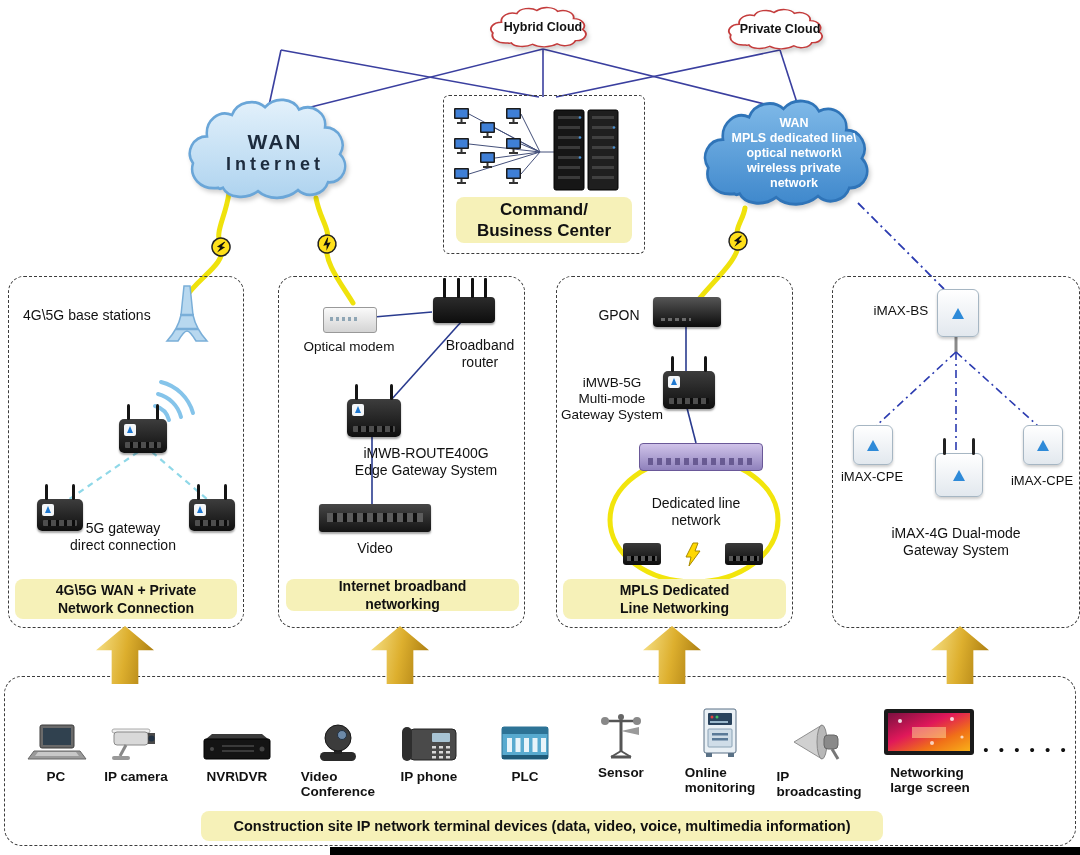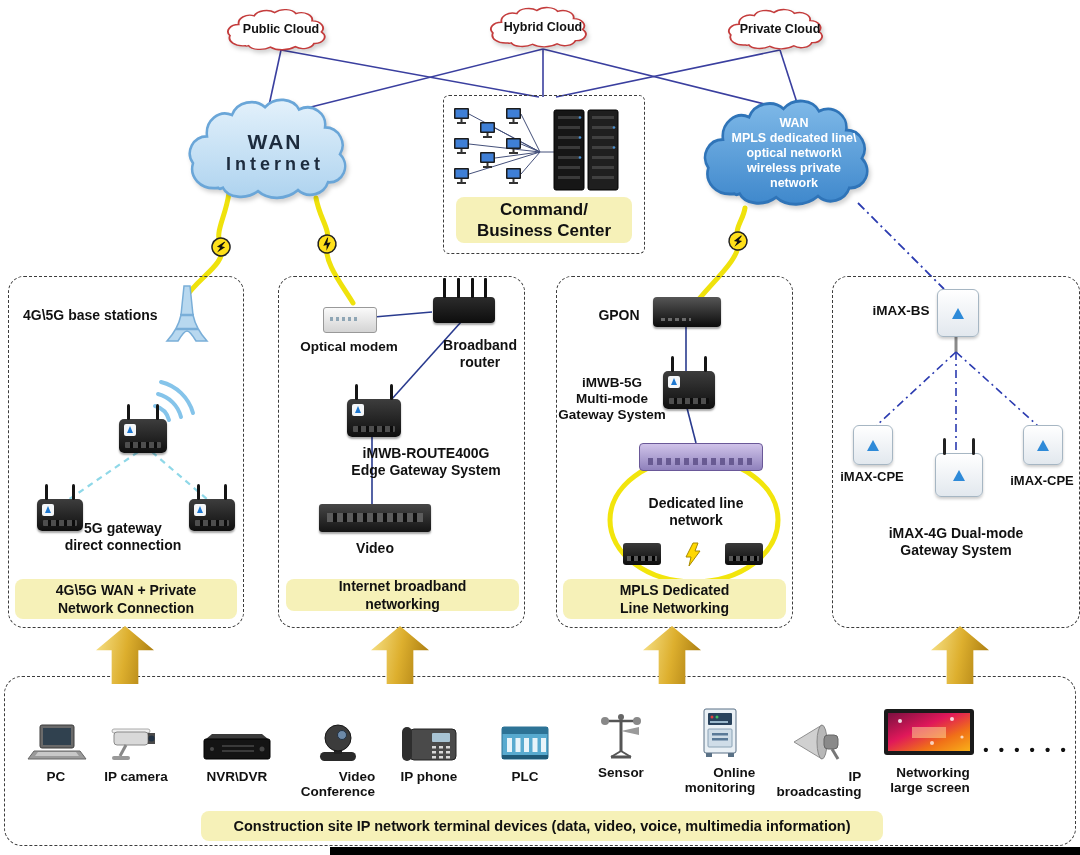--- a/index.html
+++ b/index.html
@@ -18,21 +18,21 @@
   .wan-cloud .ct .w2{font-size:18px;font-weight:600;letter-spacing:4px;color:#1d2c3e;}
   .mpls-cloud .ct{font-size:12.5px;font-weight:700;color:#fff;line-height:15px;padding-bottom:6px;}
 
   
   .dashed-box{position:absolute;border:1.6px dashed #3c3c3c;border-radius:6px;z-index:2;}
   .panel{position:absolute;border:1.6px dashed #3c3c3c;border-radius:16px;z-index:2;}
   .ylabel{position:absolute;background:var(--pale-yellow,#f6f1b8);border-radius:8px;display:flex;
           flex-direction:column;align-items:center;justify-content:center;text-align:center;
           font-weight:700;font-size:14px;line-height:18px;}
   .ylabel span{display:block;}
-  .lbl{position:absolute;font-weight:700;text-align:center;line-height:1.2;font-size:14px;}
+  .lbl{position:absolute;font-weight:400;text-align:center;line-height:1.2;font-size:14px;}
   .lbl span{display:block;}
 
   
   .gw{position:absolute;background:linear-gradient(180deg,#3d3d3d,#0f0f0f);border-radius:5px;
       box-shadow:0 2px 2px rgba(0,0,0,.35);}
   .gw .ant{position:absolute;width:3px;height:16px;top:-15px;background:#151515;border-radius:1.5px;}
   .gw .ant.l{left:8px;}.gw .ant.r{right:8px;}
   .gw .logo{position:absolute;left:5px;top:5px;width:12px;height:12px;background:#f4f6f8;border-radius:2px;}
   .gw .logo::after{content:"";position:absolute;left:2.5px;top:2px;width:0;height:0;
       border-left:3.5px solid transparent;border-right:3.5px solid transparent;
@@ -68,21 +68,21 @@
   .white-dev .want.l{left:7px;}.white-dev .want.r{right:7px;}
 
   
   .arrow-up{position:absolute;width:58px;height:58px;z-index:3;
       background:linear-gradient(100deg,#f5de82 5%,#ddaf2e 50%,#a87b10 95%);
       clip-path:polygon(50% 0%,100% 42%,73% 42%,73% 100%,27% 100%,27% 42%,0% 42%);}
 
   
   .t-dev{position:absolute;display:flex;flex-direction:column;align-items:center;}
   .t-dev .icon{height:58px;display:flex;align-items:flex-end;justify-content:center;}
-  .t-dev .dlabel{text-align:right;font-weight:700;font-size:13.5px;line-height:15px;margin-top:4px;}
+  .t-dev .dlabel{text-align:left;font-weight:700;font-size:13.5px;line-height:15px;margin-top:4px;}
   .t-dev .dlabel span{display:block;}
   .blackbar{position:absolute;background:#000;z-index:4;}
 </style>
 </head>
 <body>
 
 <div class="canvas">
 
   <svg class="wires" width="1080" height="855" viewBox="0 0 1080 855">
     <defs>
@@ -139,26 +139,20 @@
     <use href="#boltY" transform="translate(693,554)"></use>
 
     <path d="M956 334 L956 353" stroke="#8a8a8a" stroke-width="3"></path>
     <g stroke="var(--dashdot-blue,#2b3bb0)" stroke-width="1.6" stroke-dasharray="8 4 2 4" fill="none">
       <path d="M956 352 L876 426"></path>
         <path d="M956 352 L956 452"></path>
         <path d="M956 352 L1038 426"></path>
     </g>
   </svg>
 
-  <div class="cloud red-cloud" style="left:225px;top:8px;width:112px;height:46px">
-    <svg viewBox="0 0 180 100" preserveAspectRatio="none">
-        <path d="M33 82 C15 84 4 72 8 60 C0 50 8 36 22 36 C20 22 34 12 47 17 C52 5 70 2 80 10 C90 0 108 2 114 12 C128 6 142 16 140 28 C154 28 162 42 155 52 C166 62 158 78 143 77 C139 88 123 92 113 84 C101 93 83 93 73 85 C61 93 43 91 38 82 C36 83 34 83 33 82 Z" fill="#fff" stroke="var(--cloud-red,#c43c3c)" stroke-width="3"></path>
-      </svg>
-    <div class="ct">Public Cloud</div>
-  </div>
   <div class="cloud red-cloud" style="left:488px;top:6px;width:110px;height:45px">
     <svg viewBox="0 0 180 100" preserveAspectRatio="none">
         <path d="M33 82 C15 84 4 72 8 60 C0 50 8 36 22 36 C20 22 34 12 47 17 C52 5 70 2 80 10 C90 0 108 2 114 12 C128 6 142 16 140 28 C154 28 162 42 155 52 C166 62 158 78 143 77 C139 88 123 92 113 84 C101 93 83 93 73 85 C61 93 43 91 38 82 C36 83 34 83 33 82 Z" fill="#fff" stroke="var(--cloud-red,#c43c3c)" stroke-width="3"></path>
       </svg>
     <div class="ct">Hybrid Cloud</div>
   </div>
   <div class="cloud red-cloud" style="left:726px;top:8px;width:108px;height:45px">
     <svg viewBox="0 0 180 100" preserveAspectRatio="none">
         <path d="M33 82 C15 84 4 72 8 60 C0 50 8 36 22 36 C20 22 34 12 47 17 C52 5 70 2 80 10 C90 0 108 2 114 12 C128 6 142 16 140 28 C154 28 162 42 155 52 C166 62 158 78 143 77 C139 88 123 92 113 84 C101 93 83 93 73 85 C61 93 43 91 38 82 C36 83 34 83 33 82 Z" fill="#fff" stroke="var(--cloud-red,#c43c3c)" stroke-width="3"></path>
       </svg>

